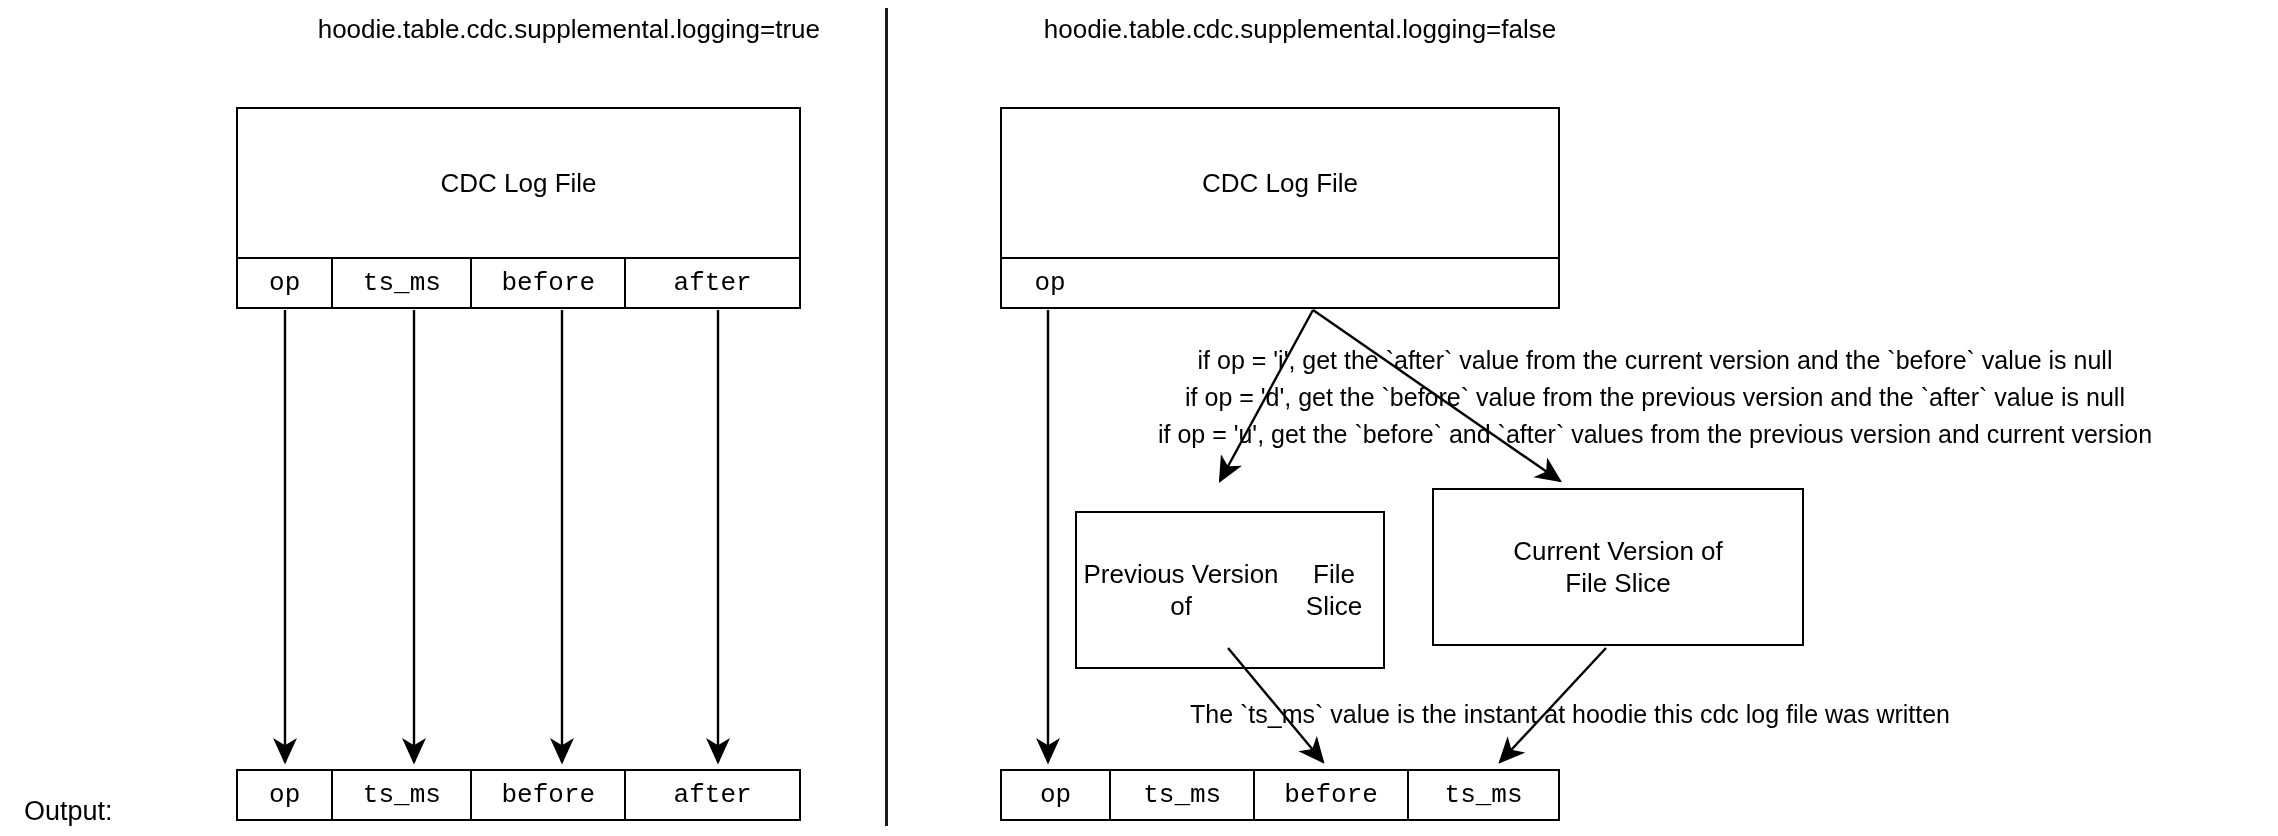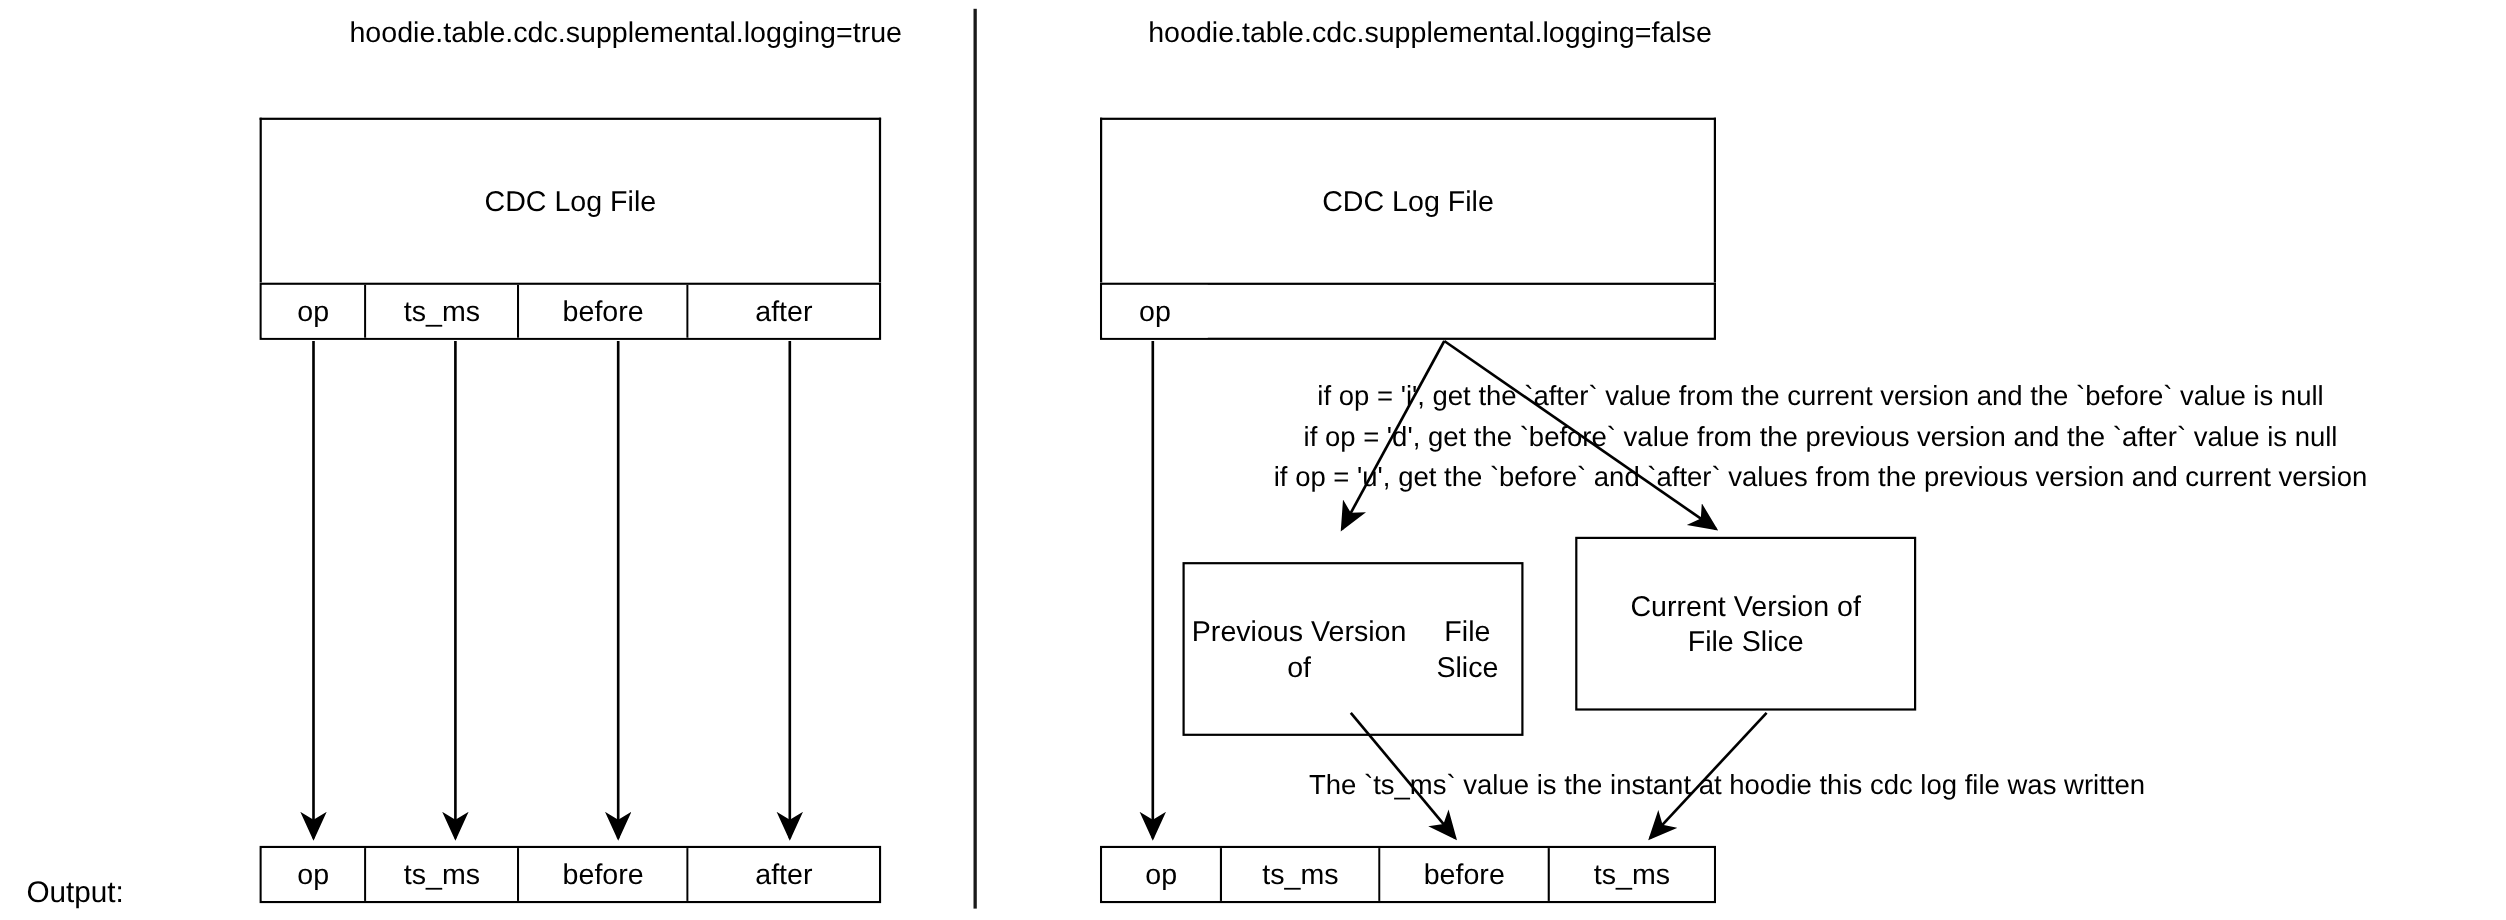--- a/index.html
+++ b/index.html
@@ -76,20 +76,21 @@
   }
   .cell {
     box-sizing: border-box;
     border-right: 2px solid #000;
     display: flex;
     align-items: center;
     justify-content: center;
     font-size: 26px;
     color: #000;
     background: #fff;
+    font-family: Liberation Mono, monospace;
   }
   .cell:last-child { border-right: none; }
 
   .divider {
     background: #1a1a1a;
     width: 3px;
   }
 
   svg.arrows {
     position: absolute;
@@ -141,21 +142,21 @@
 
   <div class="abs note-line" style="left:1050px; top:346px; width:1210px;">if op = 'i', get the `after` value from the current version and the `before` value is null</div>
   <div class="abs note-line" style="left:1050px; top:383px; width:1210px;">if op = 'd', get the `before` value from the previous version  and the `after` value is null</div>
   <div class="abs note-line" style="left:1050px; top:420px; width:1210px;">if op = 'u', get the `before` and `after` values from the previous version and current version</div>
 
   <div class="abs box" style="left:1075px; top:488px; width:310px; height:158px; flex-direction:row;margin-top:23px;">
     <span>Previous Version of</span>
     <span>File Slice</span>
   </div>
 
-  <div class="abs box" style="left:1432px; top:488px; width:310px; height:158px; flex-direction:column;">
+  <div class="abs box" style="left:1432px; top:488px; width:372px; height:158px; flex-direction:column;">
     <span>Current Version of</span>
     <span>File Slice</span>
   </div>
 
   <div class="abs note-line" style="left:1090px; top:700px; width:960px;">The `ts_ms` value is the instant at hoodie this cdc log file was written</div>
 
   <div class="abs cell-row" style="left:1000px; top:769px; width:560px; height:52px;">
     <div class="cell" style="width:110px;">op</div>
     <div class="cell" style="width:145px;">ts_ms</div>
     <div class="cell" style="width:155px;">before</div>

